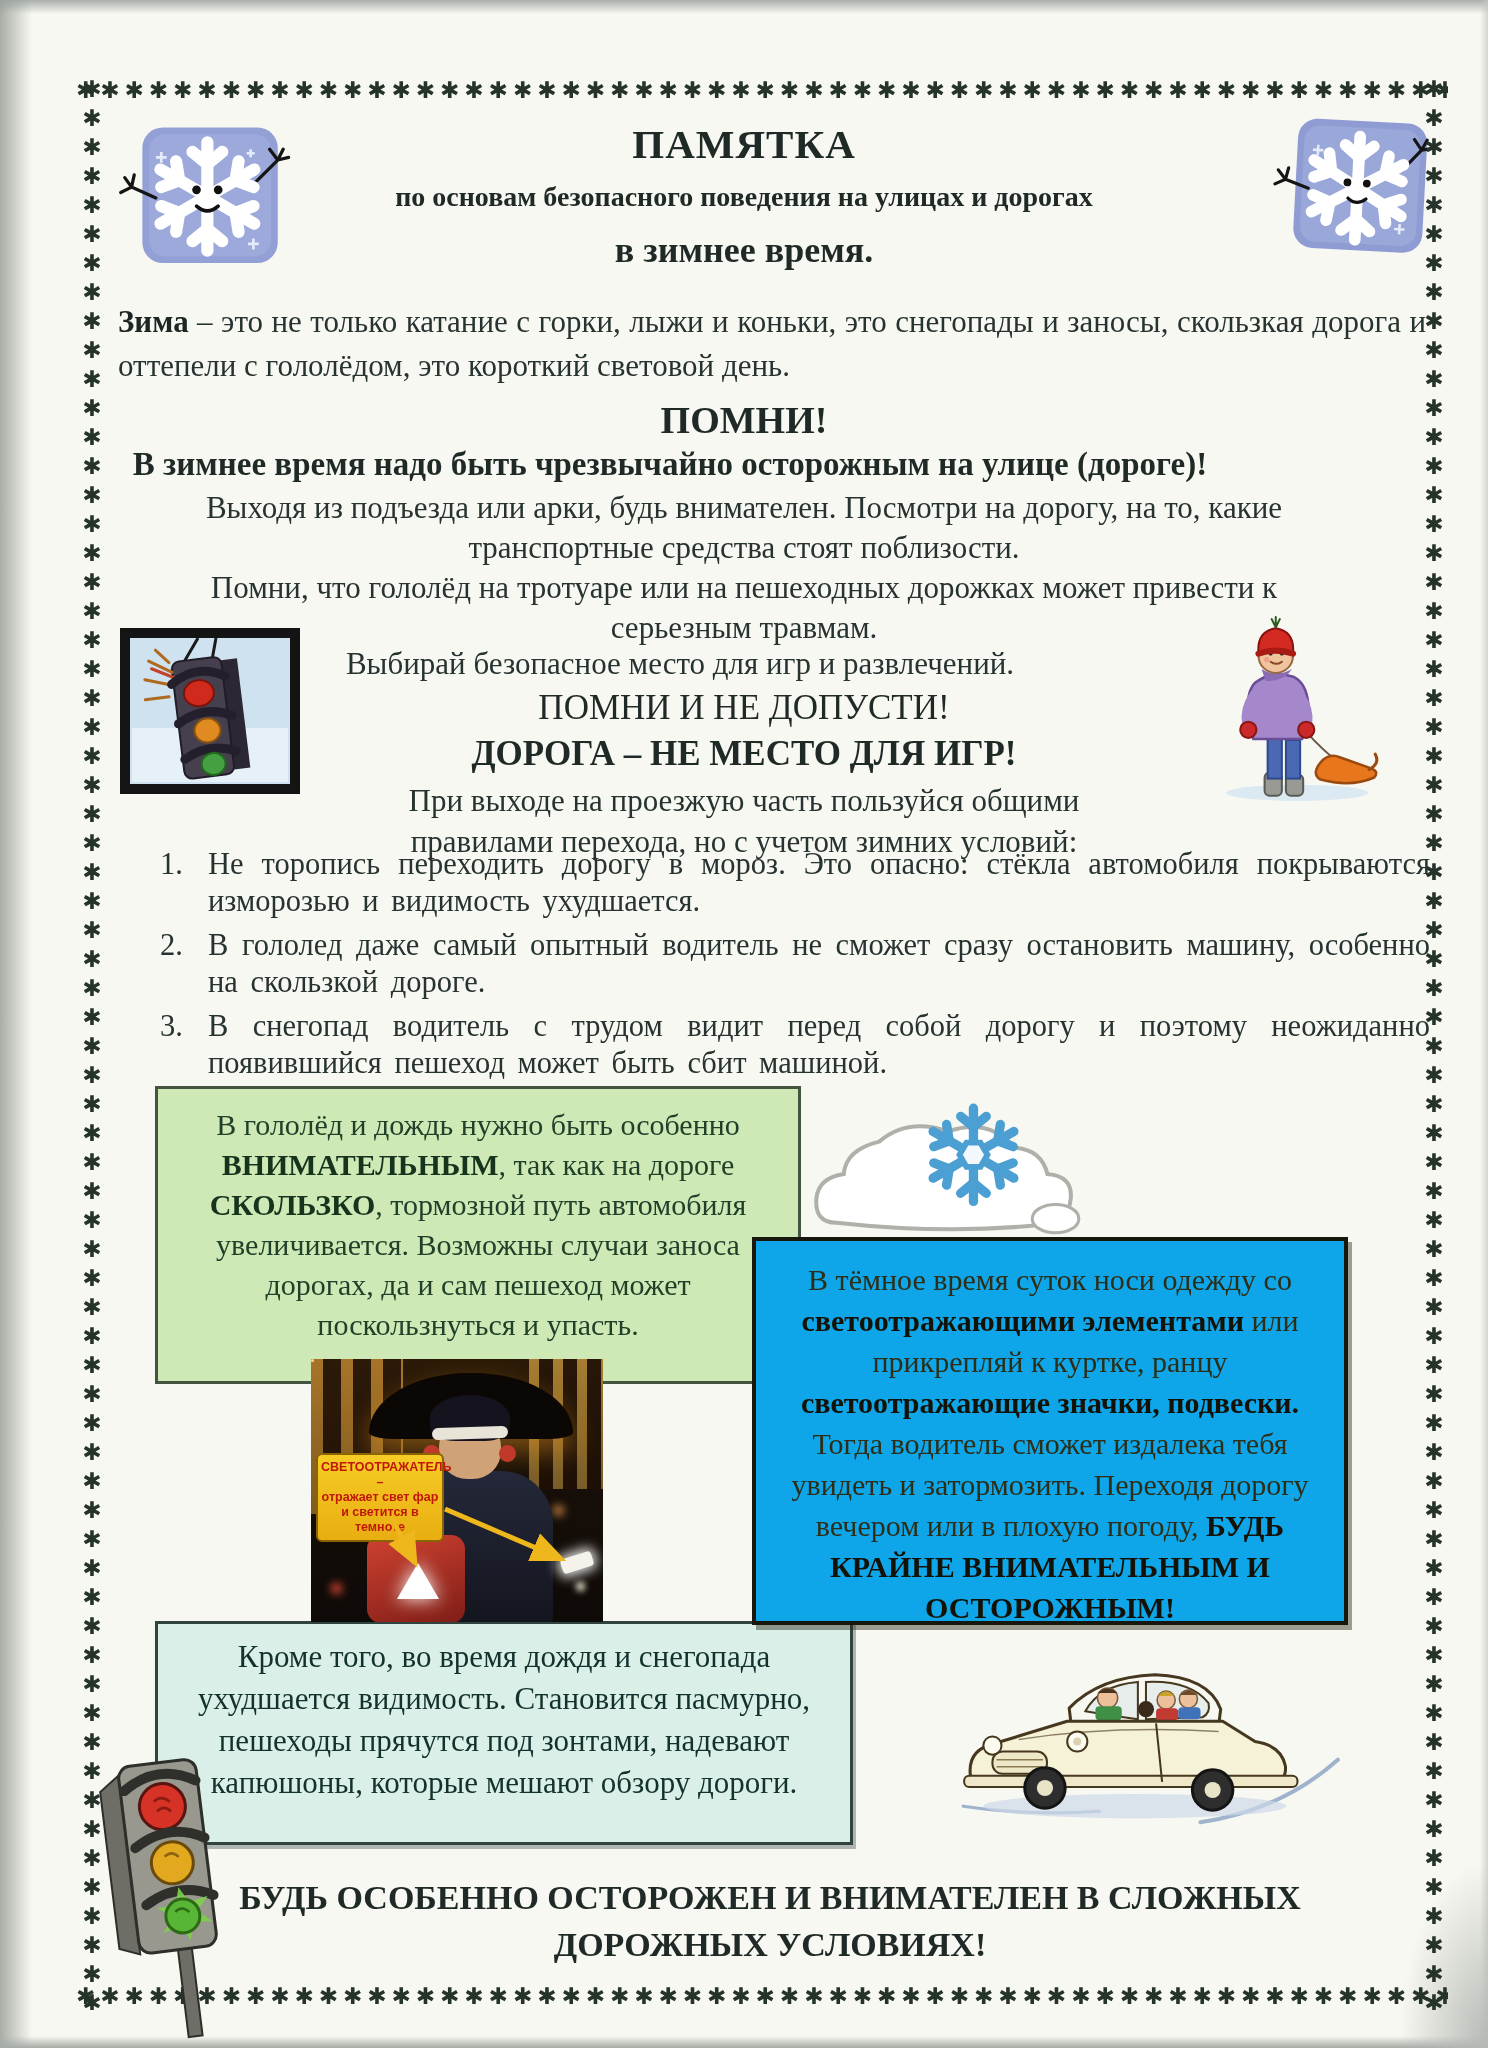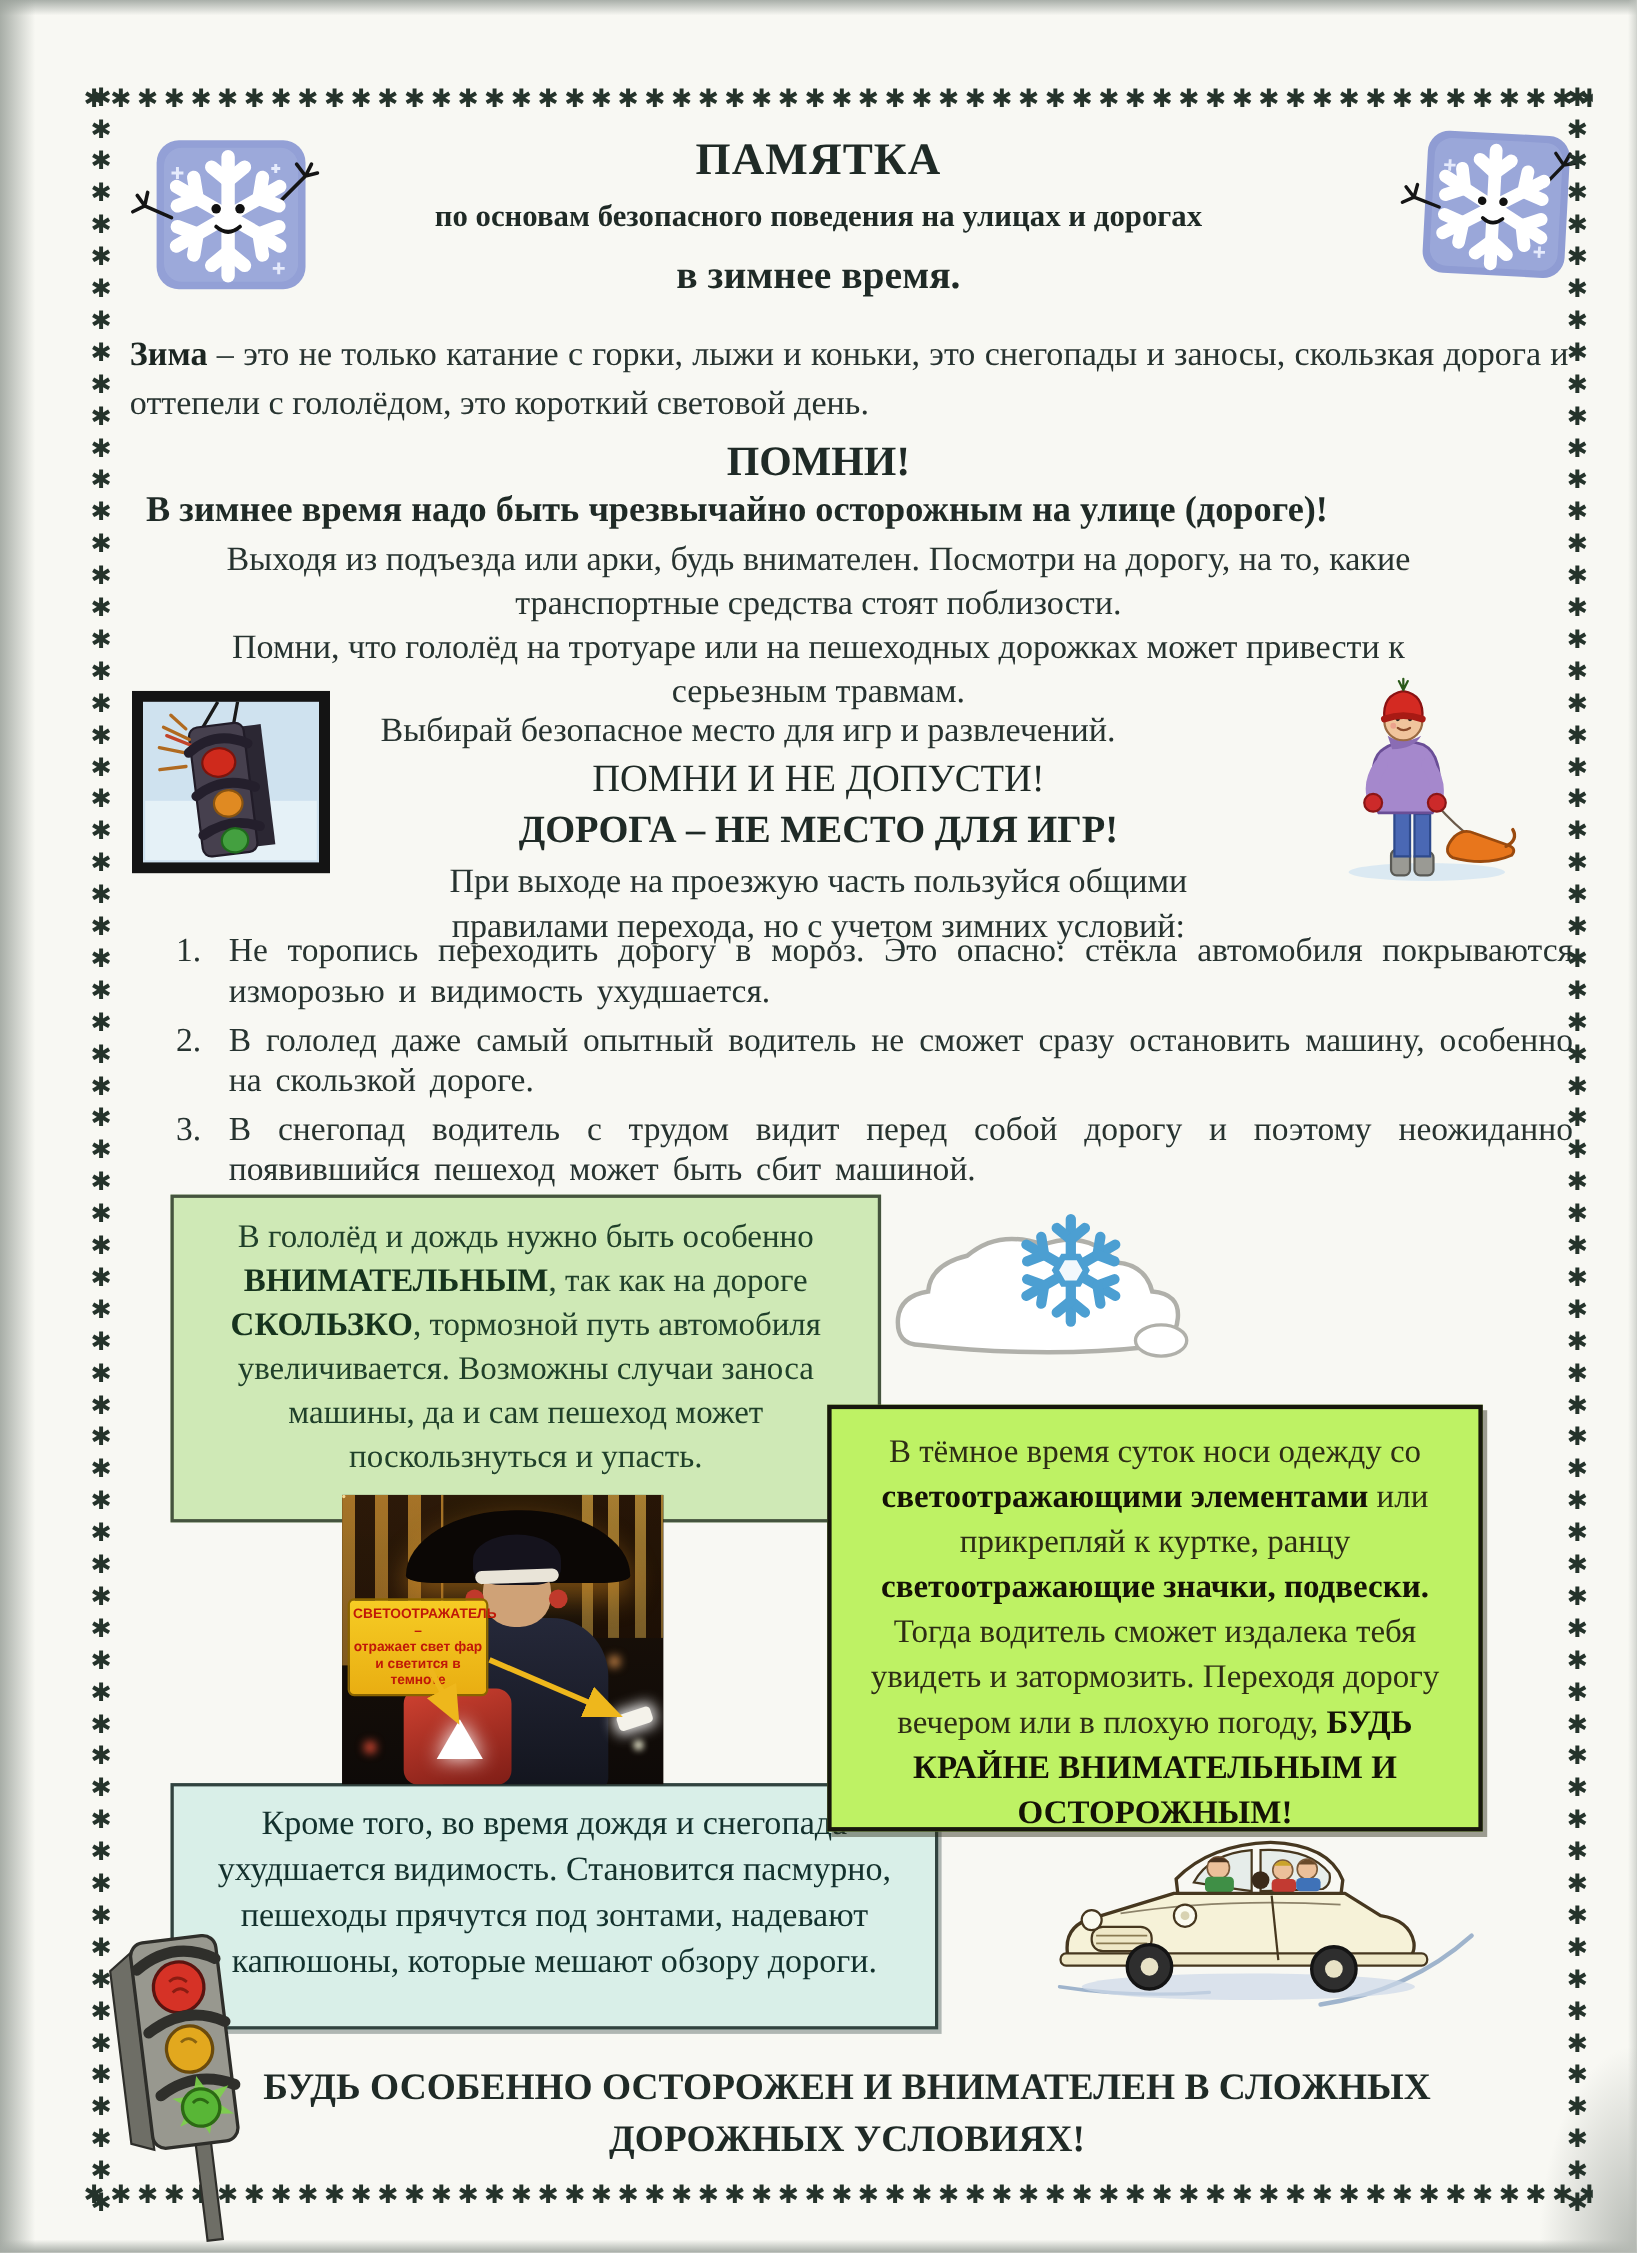--- a/index.html
+++ b/index.html
@@ -56,21 +56,21 @@
 
   
   .rules{left:118px;top:846px;width:1312px;}
   .rule{position:relative;padding-left:90px;font-size:30.5px;line-height:37px;text-align:justify;word-spacing:5px;margin-bottom:7px;}
   .rule .num{position:absolute;left:42px;word-spacing:0;}
 
   
   .gbox{left:155px;top:1086px;width:646px;height:298px;background:#cfe9b6;border:3px solid #45543e;
         padding:16px 22px;font-size:30px;line-height:40px;text-align:center;color:#20402a;z-index:1;}
   .gbox b{color:#16331d;}
-  .ybox{left:752px;top:1277px;width:596px;height:388px;background:#bef264;border:4px solid #17170d;
+  .ybox{left:752px;top:1237px;width:596px;height:388px;background:#0ea5e9;border:4px solid #17170d;
         box-shadow:4px 5px 0 rgba(45,45,25,.45);padding:18px 26px;font-size:30px;line-height:41px;
         text-align:center;color:#2e2d15;z-index:4;}
   .ybox b{color:#141206;}
   .bbox{left:155px;top:1621px;width:698px;height:224px;background:#d9efe8;border:3px solid #31433f;
         box-shadow:3px 4px 0 rgba(40,60,58,.35);padding:12px 24px;font-size:31px;line-height:42px;
         text-align:center;color:#13312d;z-index:3;}
 
   #cloud-flake{left:786px;top:1068px;width:304px;height:204px;z-index:0;}
   #car-pic{left:948px;top:1652px;width:404px;height:178px;z-index:1;}
   #tl-bottom{left:80px;top:1742px;width:188px;height:304px;z-index:6;}
@@ -270,21 +270,21 @@
     <div class="rule">
       <span class="num">2.</span>
       <span>В гололед даже самый опытный водитель не сможет сразу остановить машину, особенно на скользкой дороге.</span>
     </div>
     <div class="rule">
       <span class="num">3.</span>
       <span>В снегопад водитель с трудом видит перед собой дорогу и поэтому неожиданно появившийся пешеход может быть сбит машиной.</span>
     </div>
   </div>
 
-  <div class="abs gbox"><span>В гололёд и дождь нужно быть особенно </span><b>ВНИМАТЕЛЬНЫМ</b><span>, так как на дороге </span><b>СКОЛЬЗКО</b><span>, тормозной путь автомобиля увеличивается. Возможны случаи заноса машины, да и сам пешеход может поскользнуться и упасть.</span></div>
+  <div class="abs gbox"><span>В гололёд и дождь нужно быть особенно </span><b>ВНИМАТЕЛЬНЫМ</b><span>, так как на дороге </span><b>СКОЛЬЗКО</b><span>, тормозной путь автомобиля увеличивается. Возможны случаи заноса дорогах, да и сам пешеход может поскользнуться и упасть.</span></div>
 
   <svg class="abs" id="cloud-flake" viewBox="0 0 300 200">
     <path d="M50 152 Q28 152 30 128 Q32 108 57 104 Q59 80 92 72 Q120 48 160 62 Q200 48 226 78 Q252 80 258 104 Q283 106 281 128 Q279 152 252 154 Q160 164 50 152 Z" fill="#ffffff" stroke="#b0b0aa" stroke-width="4"></path>
     <ellipse cx="266" cy="148" rx="23" ry="14" fill="#ffffff" stroke="#b0b0aa" stroke-width="3"></ellipse>
     <g transform="translate(185,85) scale(1.15)">
       <use href="#flake6" stroke="#4c9fd2" stroke-width="8" fill="none"></use>
       <polygon points="12,0 6,10.4 -6,10.4 -12,0 -6,-10.4 6,-10.4" fill="#f2f8fc" stroke="#4c9fd2" stroke-width="5"></polygon>
     </g>
   </svg>
 

